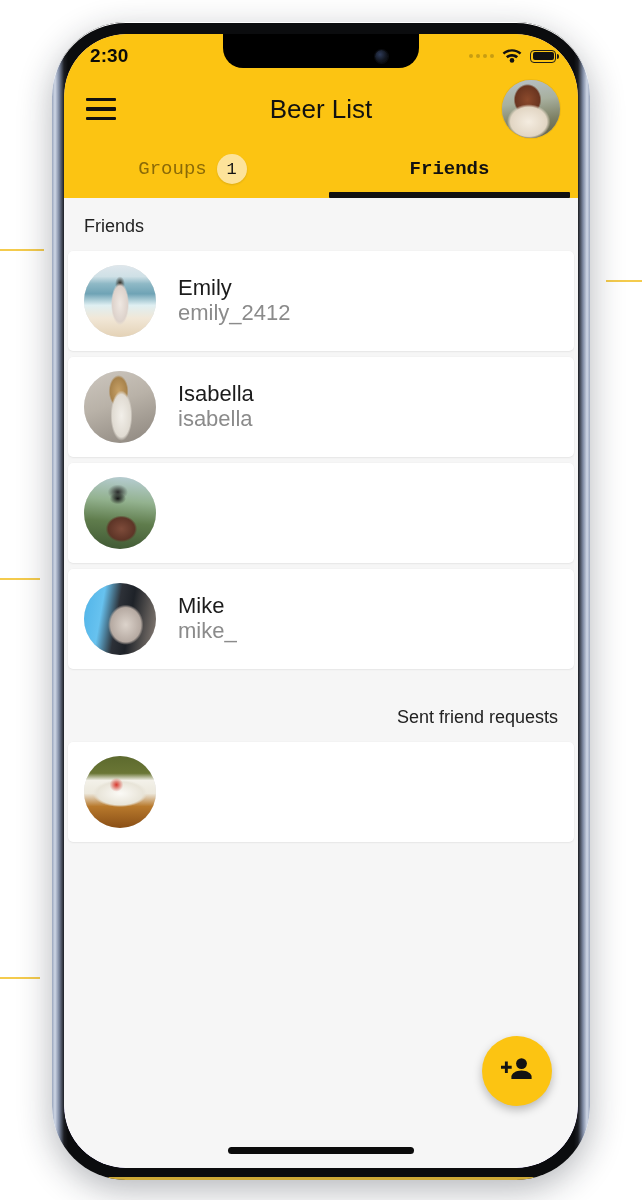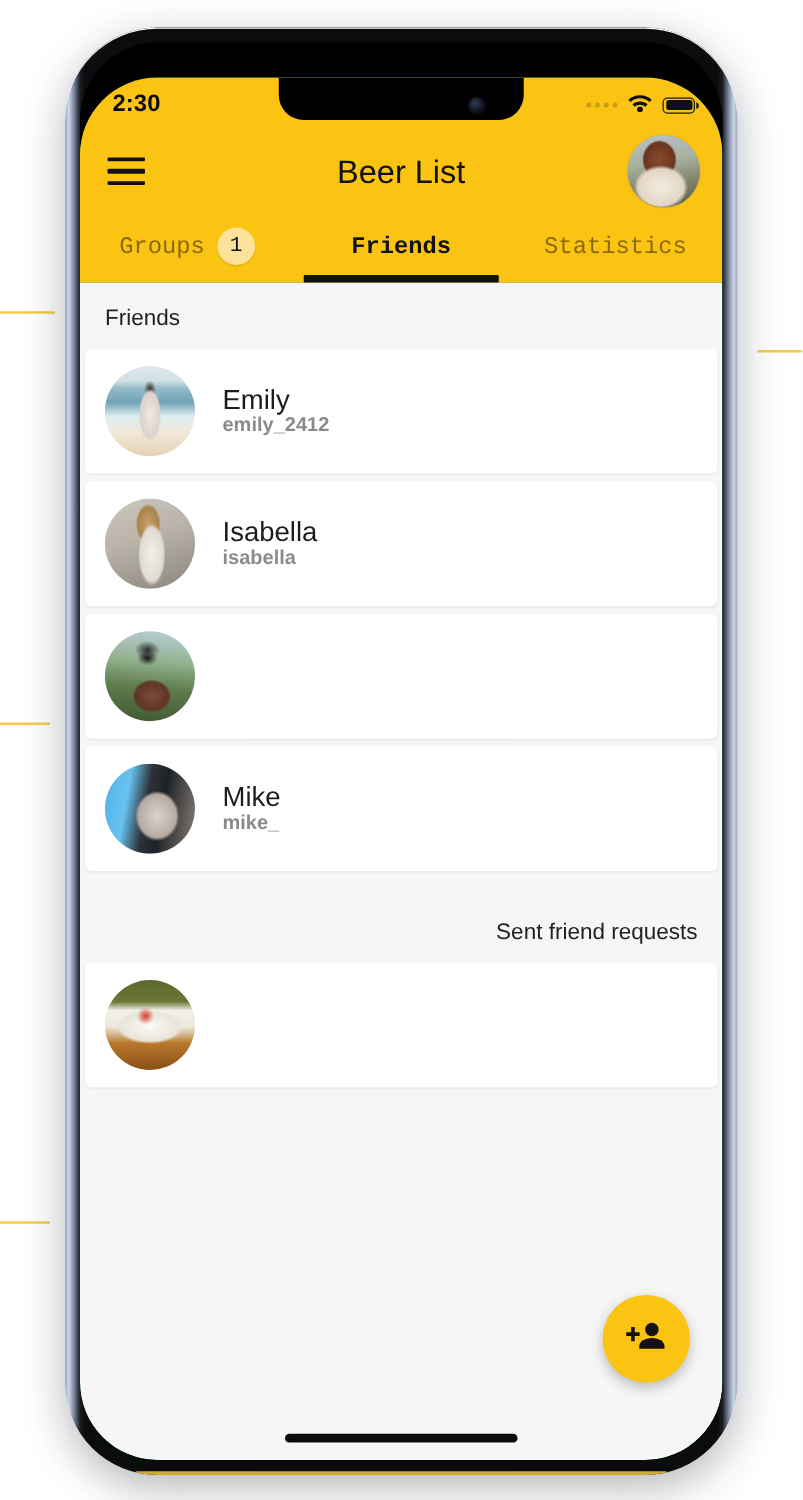--- a/index.html
+++ b/index.html
@@ -86,22 +86,21 @@
     border-radius: 62px;
     background: #000;
     overflow: hidden;
   }
 
   #screen-inner {
     position: absolute;
     inset: 0;
     border-radius: 62px;
     overflow: hidden;
-    background: #15803d;
-    margin-top: 28px;
+    background: #c4b5fd;
   }
 
   
   #notch {
     position: absolute;
     left: 50%;
     transform: translateX(-50%);
     top: 0;
     width: 196px;
     height: 34px;
@@ -292,24 +291,23 @@
     position: relative;
     background: #ddd;
   }
   .row-texts { display: flex; flex-direction: column; min-width: 0; }
   .row-name {
     font-size: 22px;
     color: #1c1c1c;
     line-height: 1.12;
   }
   .row-handle {
-    font-size: 16px;
+    font-size: 22px;
     color: #8b8b8b;
     line-height: 1.12;
-    font-weight: bold;
   }
 
   
   #fab {
     position: absolute;
     right: 26px;
     bottom: 62px;
     width: 70px; height: 70px;
     border-radius: 50%;
     background: #fcc412;
@@ -445,23 +443,20 @@
           </div>
 
           <div id="tabs">
             <div class="tab">
               <span>Groups</span>
               <span id="groups-badge">1</span>
             </div>
             <div class="tab active">
               <span>Friends</span>
             </div>
-            <div class="tab">
-              <span>Statistics</span>
-            </div>
           </div>
         </div>
 
         <div id="content">
           <div id="content-scroll">
 
             <div class="section-head">Friends</div>
 
             <div class="card">
               <div class="row-avatar">

